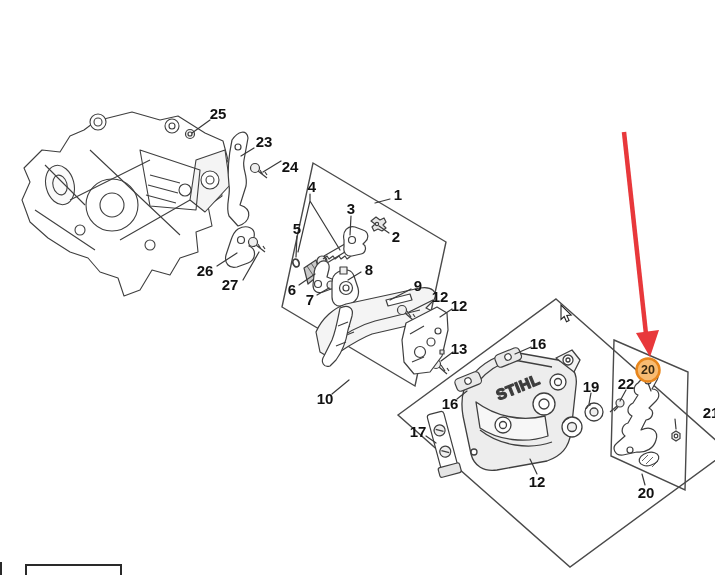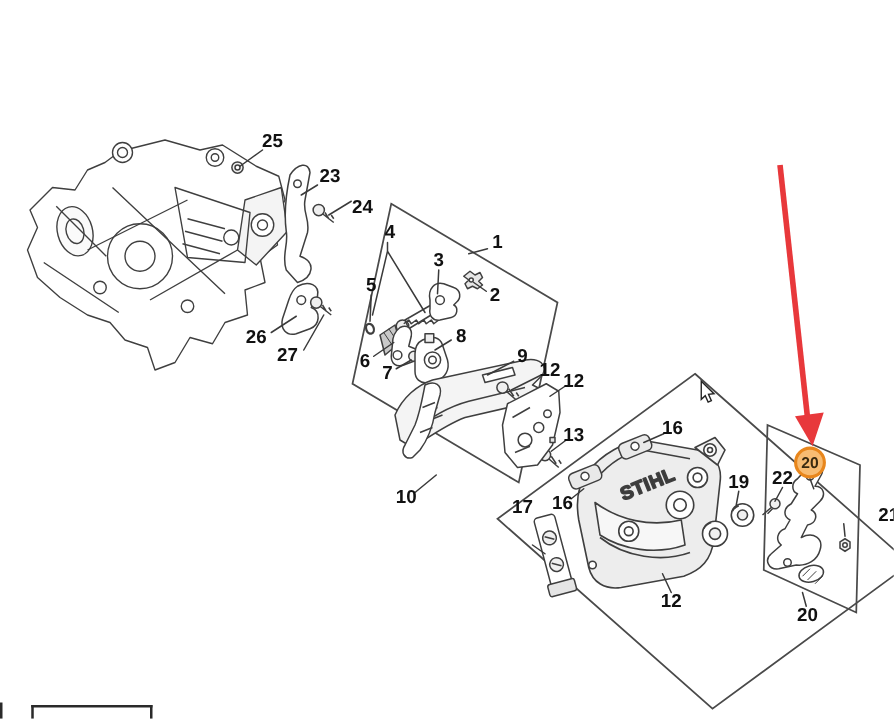--- a/index.html
+++ b/index.html
@@ -260,21 +260,21 @@
 <div class="callout" style="left:310px;top:299px">7</div>
 <div class="callout" style="left:369px;top:269px">8</div>
 <div class="callout" style="left:418px;top:285px">9</div>
 <div class="callout" style="left:325px;top:398px">10</div>
 <div class="callout" style="left:440px;top:296px">12</div>
 <div class="callout" style="left:459px;top:305px">12</div>
 <div class="callout" style="left:459px;top:348px">13</div>
 <div class="callout" style="left:537px;top:481px">12</div>
 <div class="callout" style="left:538px;top:343px">16</div>
 <div class="callout" style="left:450px;top:403px">16</div>
-<div class="callout" style="left:418px;top:406px">17</div>
+<div class="callout" style="left:418px;top:431px">17</div>
 <div class="callout" style="left:591px;top:386px">19</div>
 <div class="callout" style="left:646px;top:492px">20</div>
 <div class="callout" style="left:711px;top:412px">21</div>
 <div class="callout" style="left:626px;top:383px">22</div>
 <div class="callout" style="left:264px;top:141px">23</div>
 <div class="callout" style="left:290px;top:166px">24</div>
 <div class="callout" style="left:218px;top:113px">25</div>
 <div class="callout" style="left:205px;top:270px">26</div>
 <div class="callout" style="left:230px;top:284px">27</div>
 

